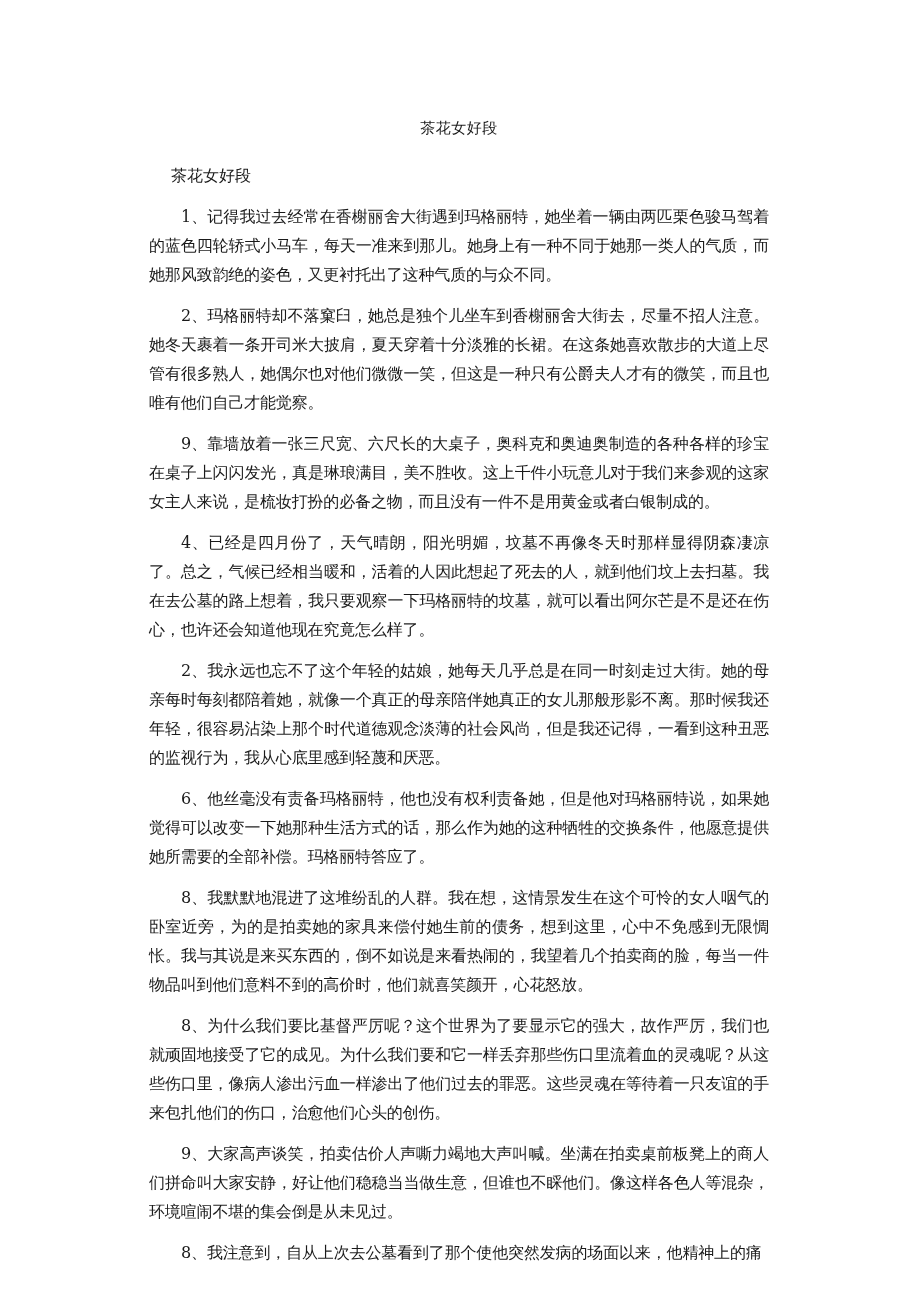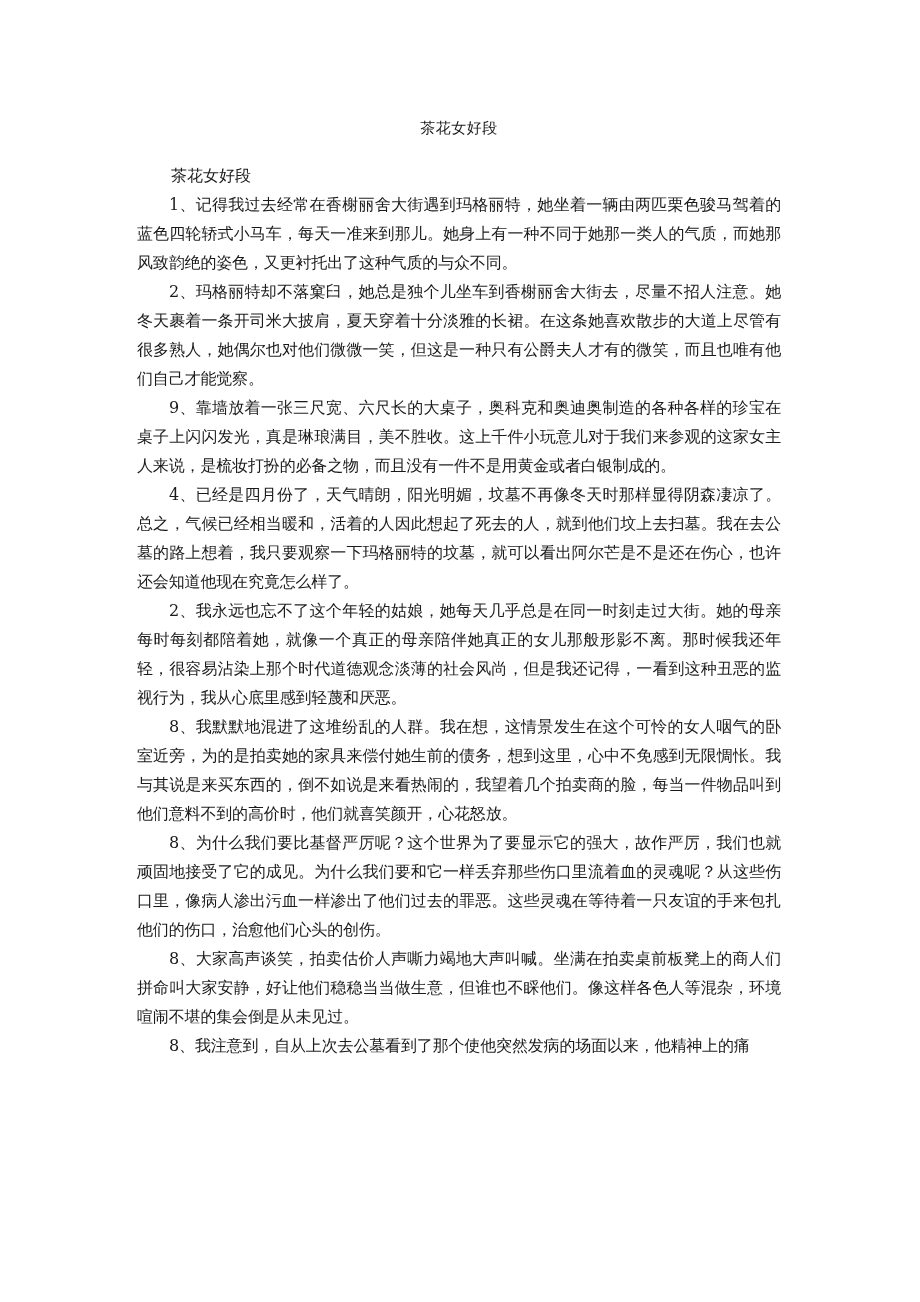--- a/index.html
+++ b/index.html
@@ -33,34 +33,35 @@
       line-height: 29px;
       text-indent: 34px;
       margin: 0;
       height: 29px;
       white-space: nowrap;
     }
     .para {
       font-size: 16px;
       line-height: 29px;
       text-indent: 32px;
-      margin: 0;
+      margin: 12px;
       text-align: justify;
       letter-spacing: -0.15px;
       word-break: break-all;
     }
   </style>
 </head>
 <body>
 
 <div class="page">
   <div class="doc-title">茶花女好段</div>
   <p class="subtitle">茶花女好段</p>
   <p class="para">1、记得我过去经常在香榭丽舍大街遇到玛格丽特，她坐着一辆由两匹栗色骏马驾着的蓝色四轮轿式小马车，每天一准来到那儿。她身上有一种不同于她那一类人的气质，而她那风致韵绝的姿色，又更衬托出了这种气质的与众不同。</p>
   <p class="para">2、玛格丽特却不落窠臼，她总是独个儿坐车到香榭丽舍大街去，尽量不招人注意。她冬天裹着一条开司米大披肩，夏天穿着十分淡雅的长裙。在这条她喜欢散步的大道上尽管有很多熟人，她偶尔也对他们微微一笑，但这是一种只有公爵夫人才有的微笑，而且也唯有他们自己才能觉察。</p>
   <p class="para">9、靠墙放着一张三尺宽、六尺长的大桌子，奥科克和奥迪奥制造的各种各样的珍宝在桌子上闪闪发光，真是琳琅满目，美不胜收。这上千件小玩意儿对于我们来参观的这家女主人来说，是梳妆打扮的必备之物，而且没有一件不是用黄金或者白银制成的。</p>
   <p class="para">4、已经是四月份了，天气晴朗，阳光明媚，坟墓不再像冬天时那样显得阴森凄凉了。总之，气候已经相当暖和，活着的人因此想起了死去的人，就到他们坟上去扫墓。我在去公墓的路上想着，我只要观察一下玛格丽特的坟墓，就可以看出阿尔芒是不是还在伤心，也许还会知道他现在究竟怎么样了。</p>
   <p class="para">2、我永远也忘不了这个年轻的姑娘，她每天几乎总是在同一时刻走过大街。她的母亲每时每刻都陪着她，就像一个真正的母亲陪伴她真正的女儿那般形影不离。那时候我还年轻，很容易沾染上那个时代道德观念淡薄的社会风尚，但是我还记得，一看到这种丑恶的监视行为，我从心底里感到轻蔑和厌恶。</p>
+  <p class="para">6、他丝毫没有责备玛格丽特，他也没有权利责备她，但是他对玛格丽特说，如果她觉得可以改变一下她那种生活方式的话，那么作为她的这种牺牲的交换条件，他愿意提供她所需要的全部补偿。玛格丽特答应了。</p>
   <p class="para">8、我默默地混进了这堆纷乱的人群。我在想，这情景发生在这个可怜的女人咽气的卧室近旁，为的是拍卖她的家具来偿付她生前的债务，想到这里，心中不免感到无限惆怅。我与其说是来买东西的，倒不如说是来看热闹的，我望着几个拍卖商的脸，每当一件物品叫到他们意料不到的高价时，他们就喜笑颜开，心花怒放。</p>
   <p class="para">8、为什么我们要比基督严厉呢？这个世界为了要显示它的强大，故作严厉，我们也就顽固地接受了它的成见。为什么我们要和它一样丢弃那些伤口里流着血的灵魂呢？从这些伤口里，像病人渗出污血一样渗出了他们过去的罪恶。这些灵魂在等待着一只友谊的手来包扎他们的伤口，治愈他们心头的创伤。</p>
-  <p class="para">8、大家高声谈笑，拍卖估价人声嘶力竭地大声叫喊。坐满在拍卖桌前板凳上的商人们拼命叫大家安静，好让他们稳稳当当做生意，但谁也不睬他们。像这样各色人等混杂，环境喧闹不堪的集会倒是从未见过。</p>
+  <p class="para">9、大家高声谈笑，拍卖估价人声嘶力竭地大声叫喊。坐满在拍卖桌前板凳上的商人们拼命叫大家安静，好让他们稳稳当当做生意，但谁也不睬他们。像这样各色人等混杂，环境喧闹不堪的集会倒是从未见过。</p>
   <p class="para">8、我注意到，自从上次去公墓看到了那个使他突然发病的场面以来，他精神上的痛</p>
 </div>
 
 </body></html>

